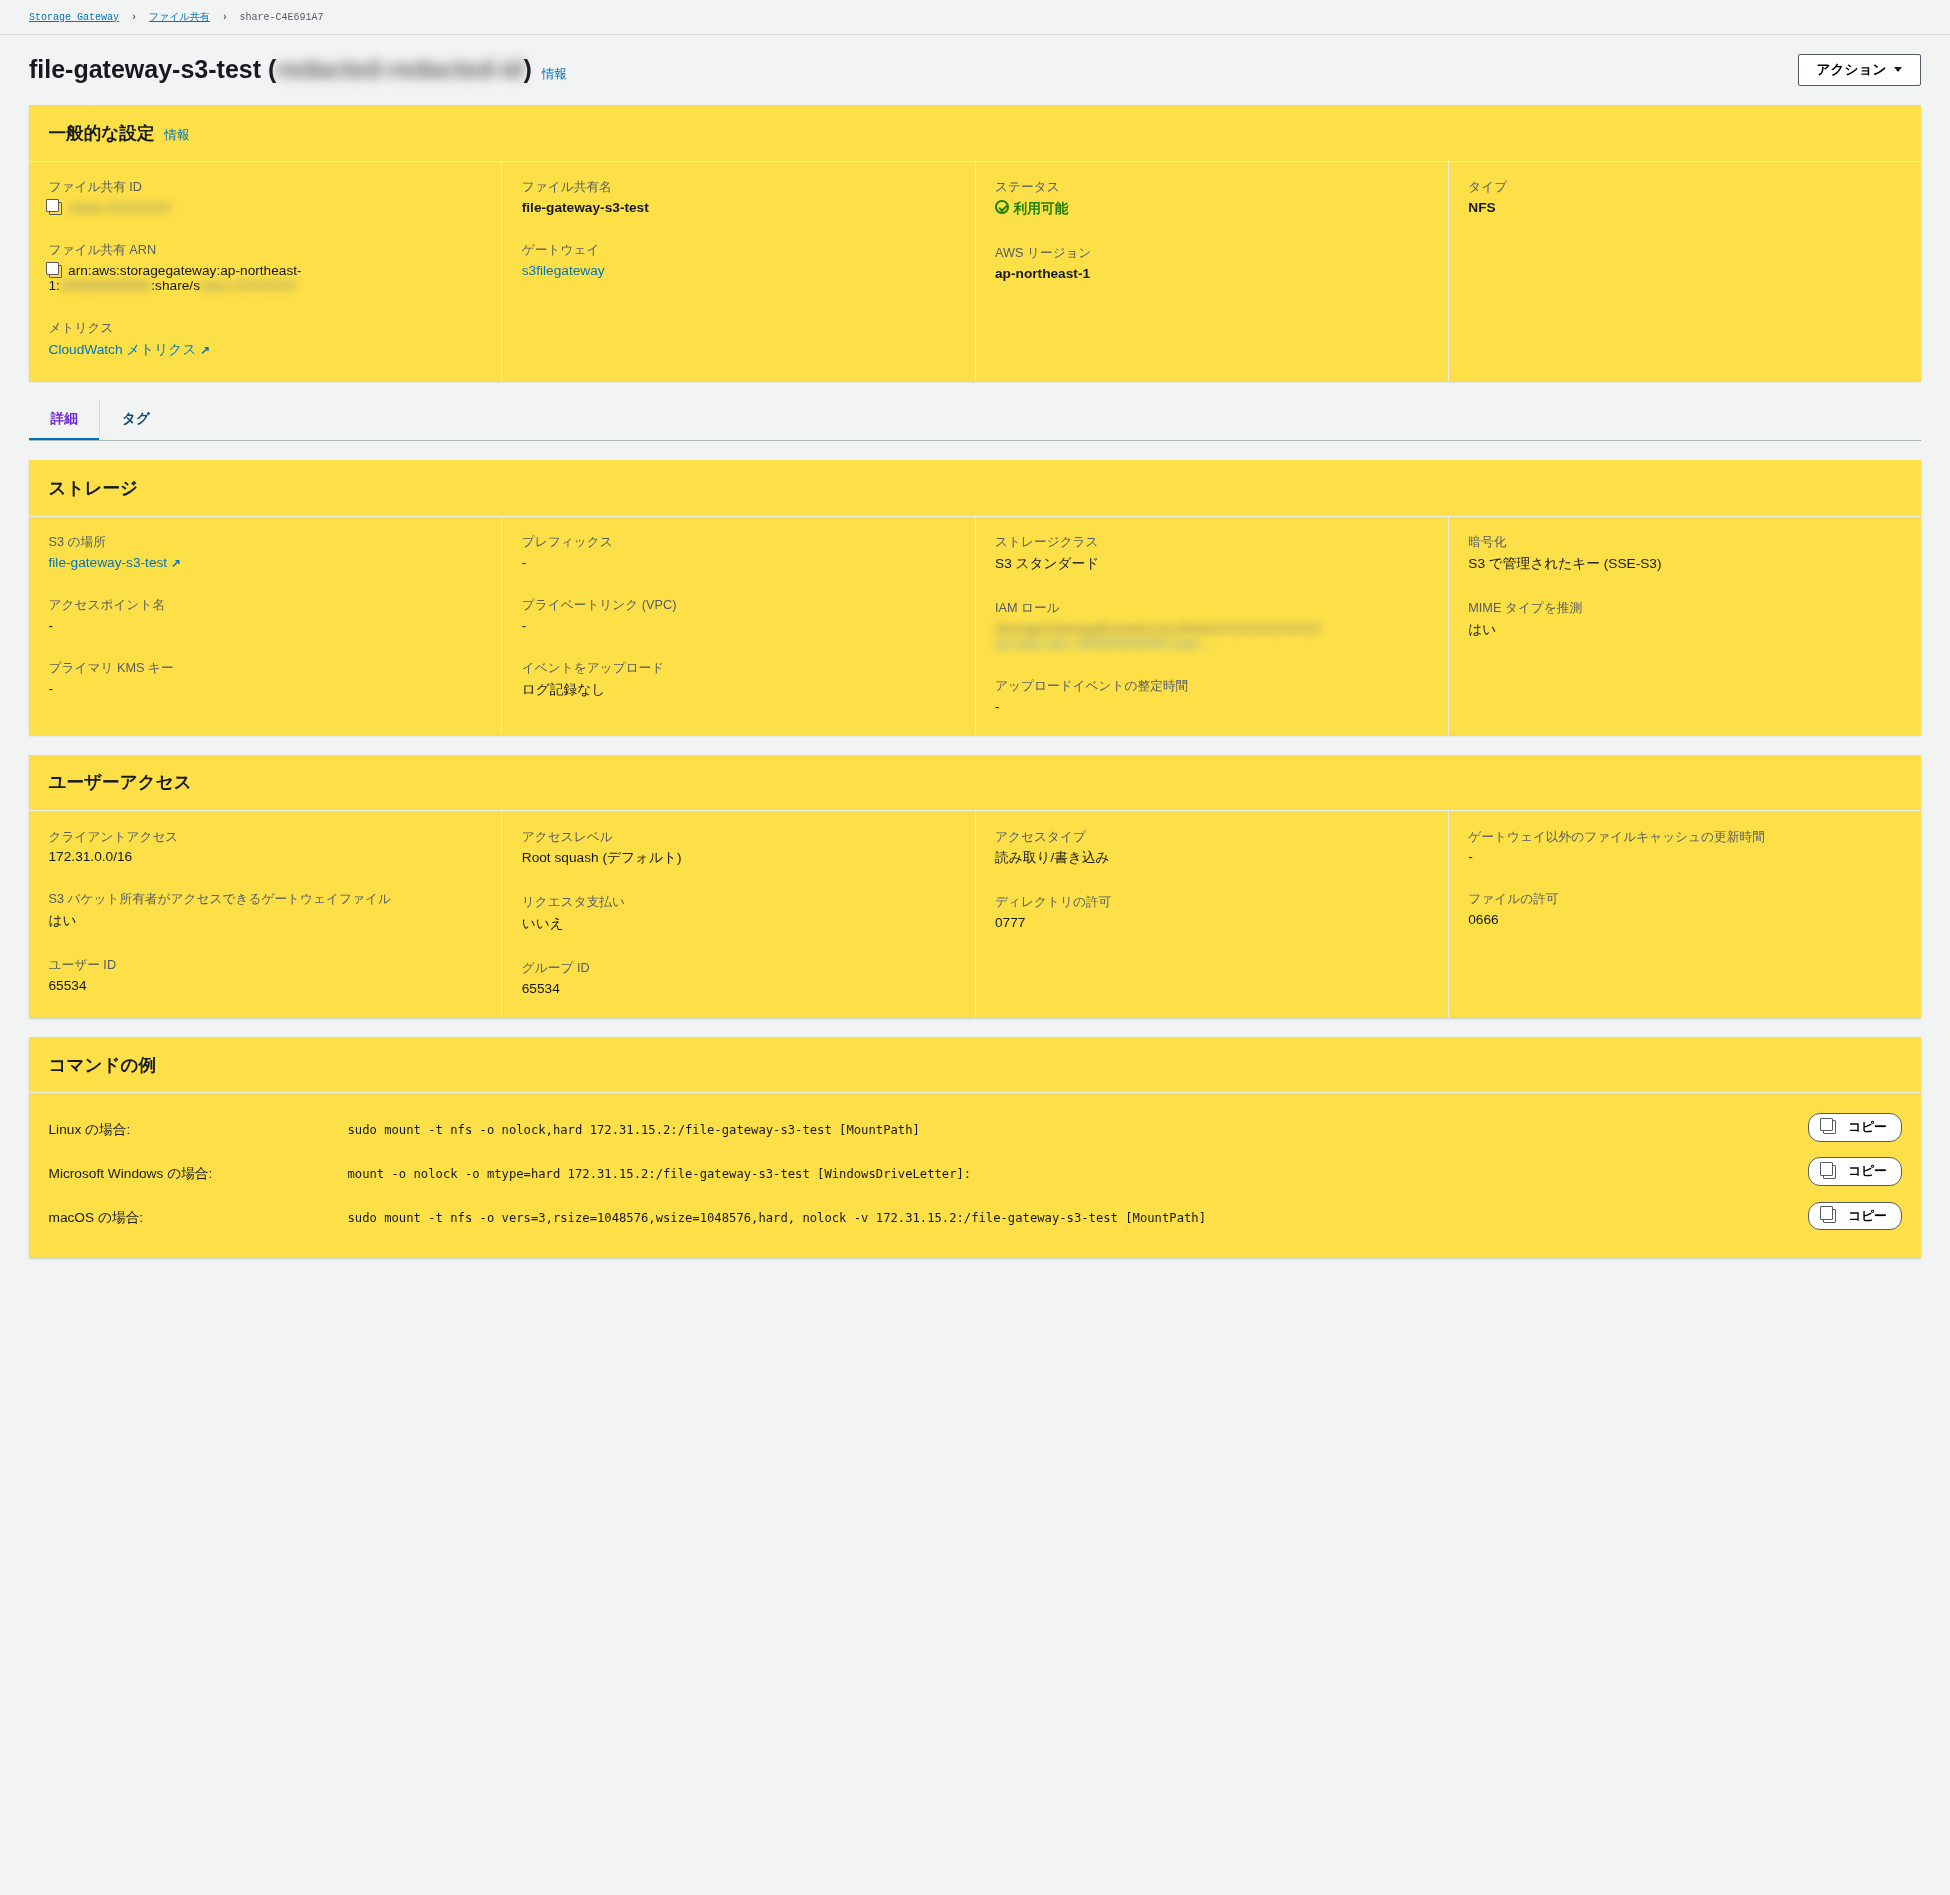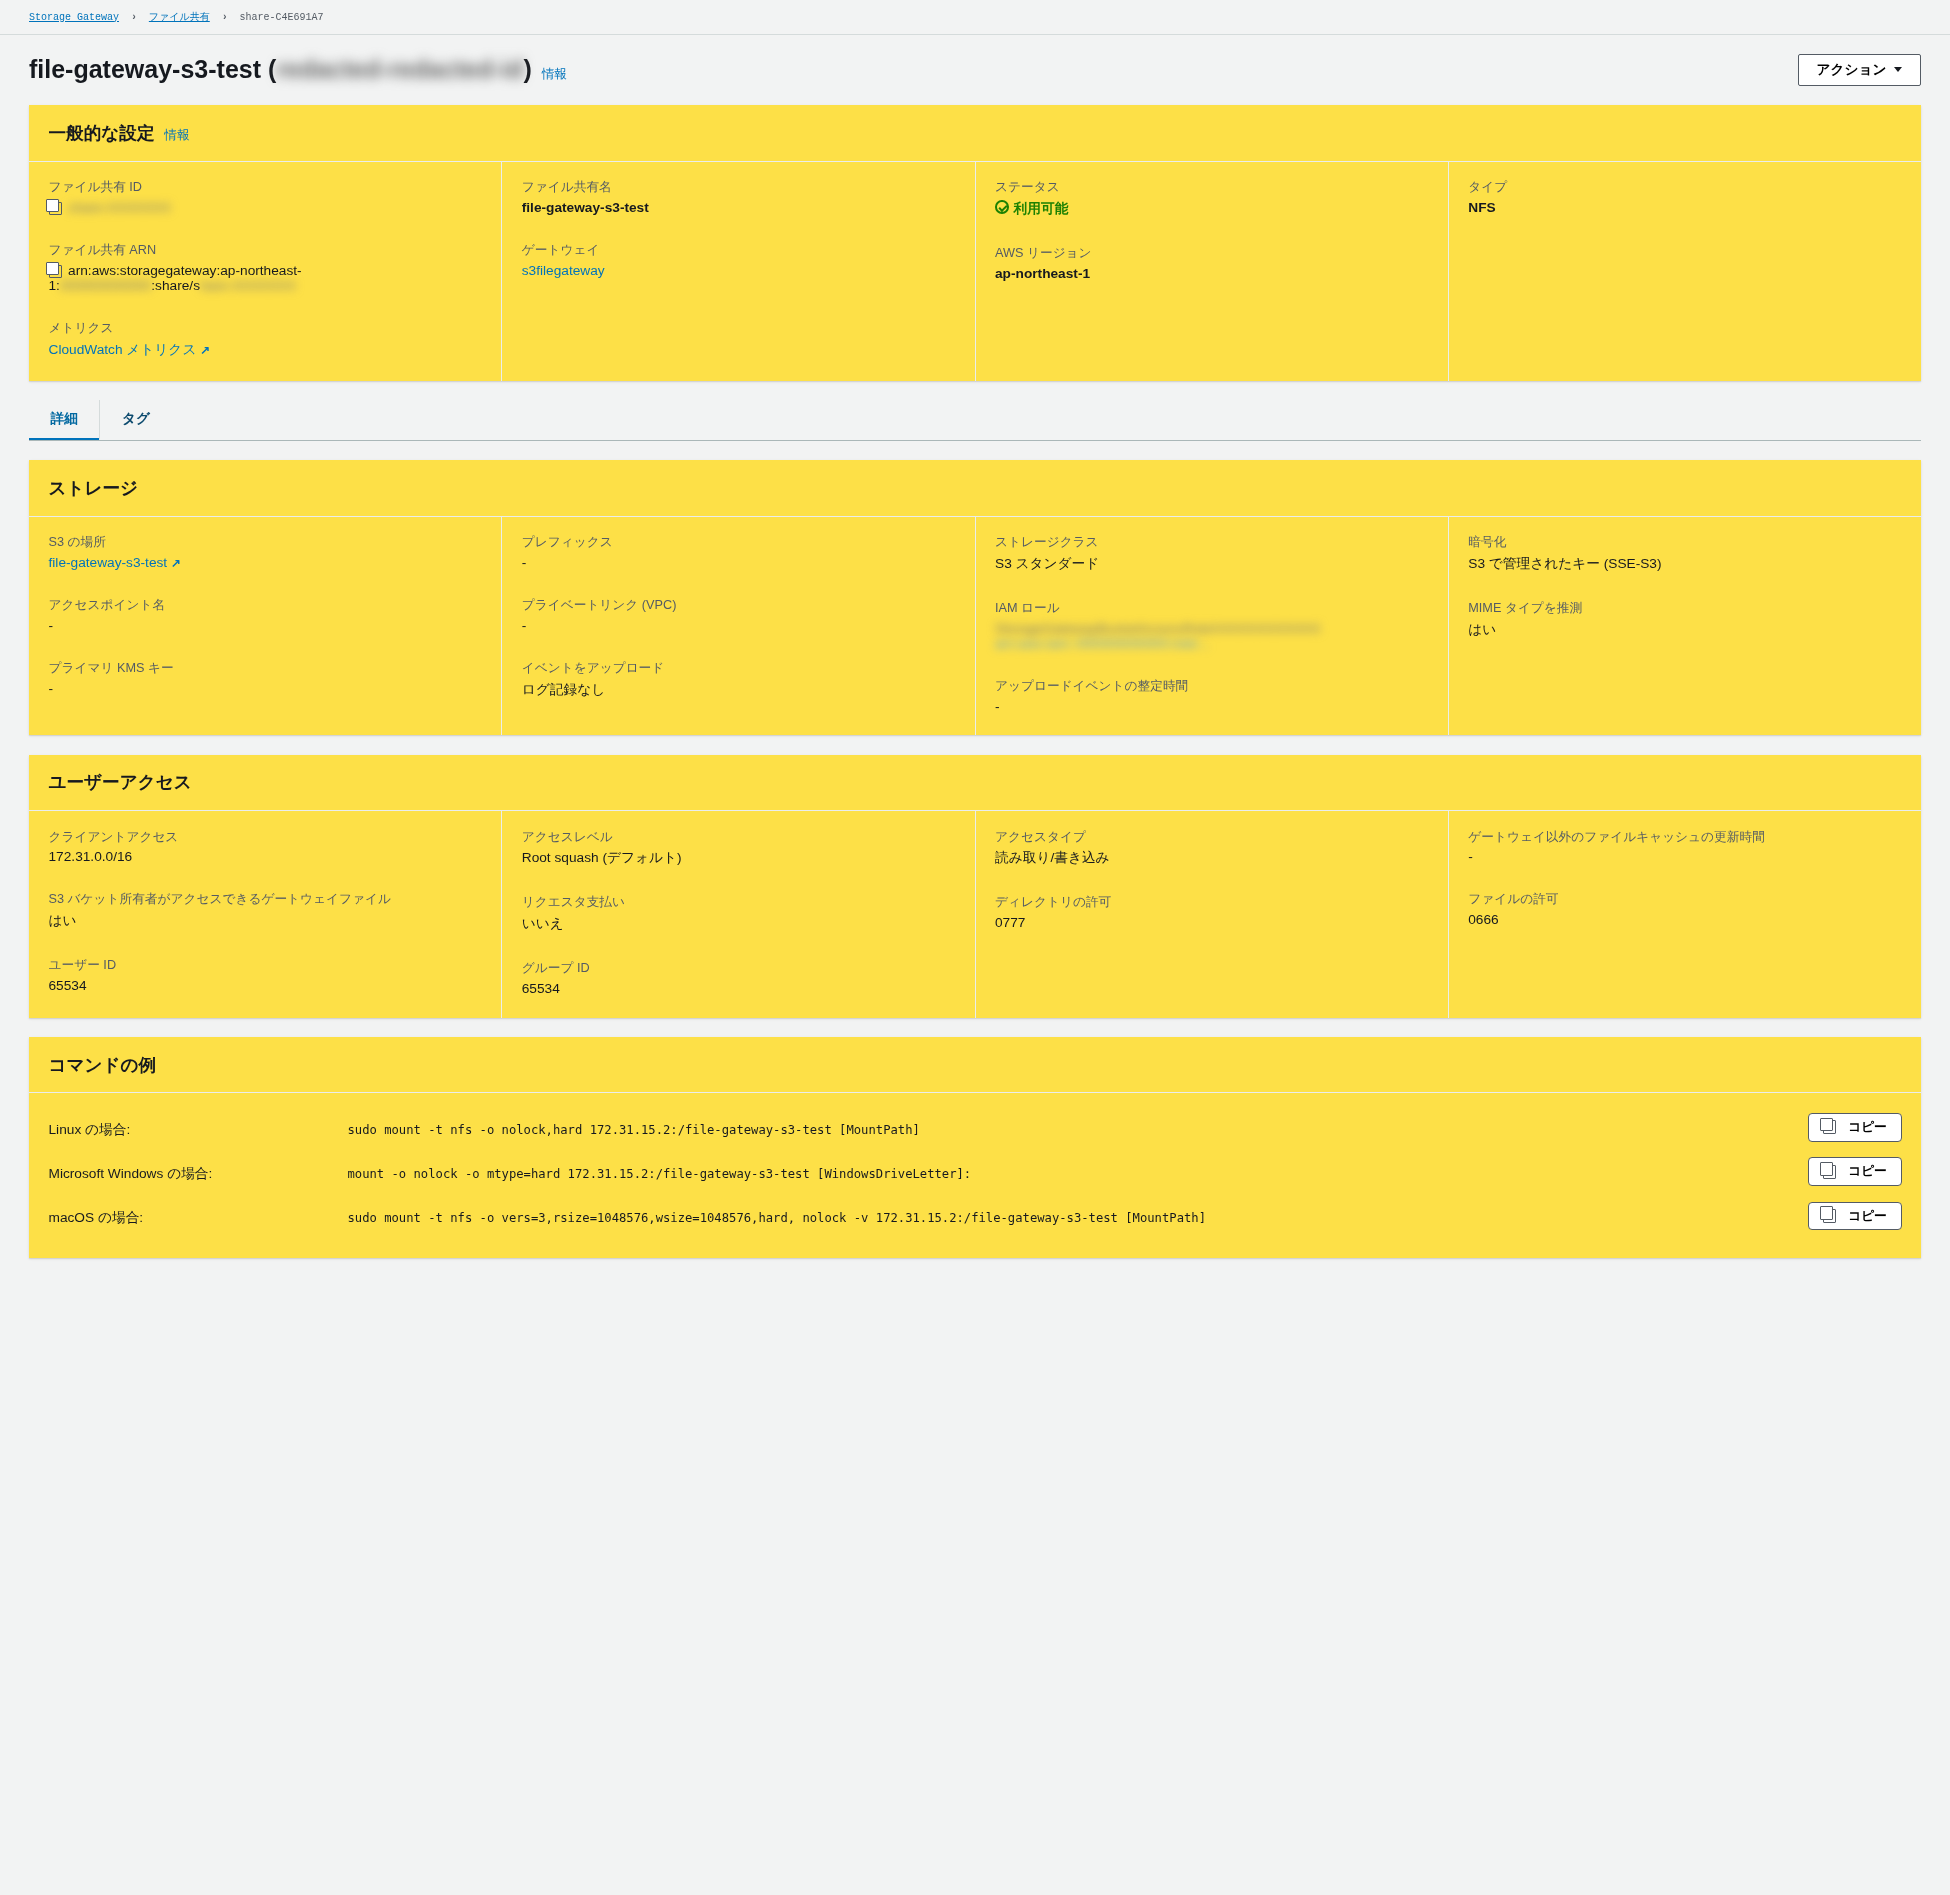--- a/index.html
+++ b/index.html
@@ -121,40 +121,40 @@
     border-radius:9.8px; display:inline-block; font-weight:400;
   }
 
   .tabs {
     margin: 0 29px; display:flex; border-bottom: 1px solid #aab7b8; gap:0;
   }
   .tab {
     padding: 9.8px 21.5px; font-size:13.7px; color:#0c4a6e; cursor:pointer;
     border-bottom: 2.9px solid transparent; font-weight:700;
   }
-  .tab.active { color:#0369a1; border-bottom-color:#0073bb; }
+  .tab.active { color:#6d28d9; border-bottom-color:#0073bb; }
   .tab + .tab { border-left: 1px solid #d5dbdb; margin: 5.9px 0; padding: 3.9px 21.5px; }
   .tab.active + .tab, .tab.active { margin:0; padding:9.8px 21.5px; }
   .tab-gap { height: 19.5px; }
 
   .blurfield {
     filter: blur(4.9px); color:#777; user-select:none;
   }
   .blurlink { filter: blur(4.9px); color:#5d9dcf; }
 
   .cmd-row {
     display:flex; align-items:flex-start; padding: 7.8px 19.5px 7.8px 19.5px; gap: 26px;
   }
   .cmd-label { width: 273px; flex-shrink:0; font-size:13.7px; padding-top:7.8px; }
   .cmd-text {
     flex:1; font-family: Menlo, Monaco, Consolas, monospace; font-size:12.2px;
     padding-top:7.8px; line-height:1.6; word-break: break-all;
   }
   .copy-btn {
-    background:#fff; border:1px solid #545b64; border-radius:4px;
+    background:#fff; border:1px solid #545b64; border-radius:12px;
     padding:4.9px 13.7px; font-size:12.7px; font-weight:700; cursor:pointer;
     display:flex; align-items:center; gap:5.9px; flex-shrink:0;
   }
   .caret-down {
     width:0; height:0; border-left:4.9px solid transparent;
     border-right:4.9px solid transparent; border-top:5.9px solid #16191f; display:inline-block;
   }
 </style>
 </head>
 <body>

